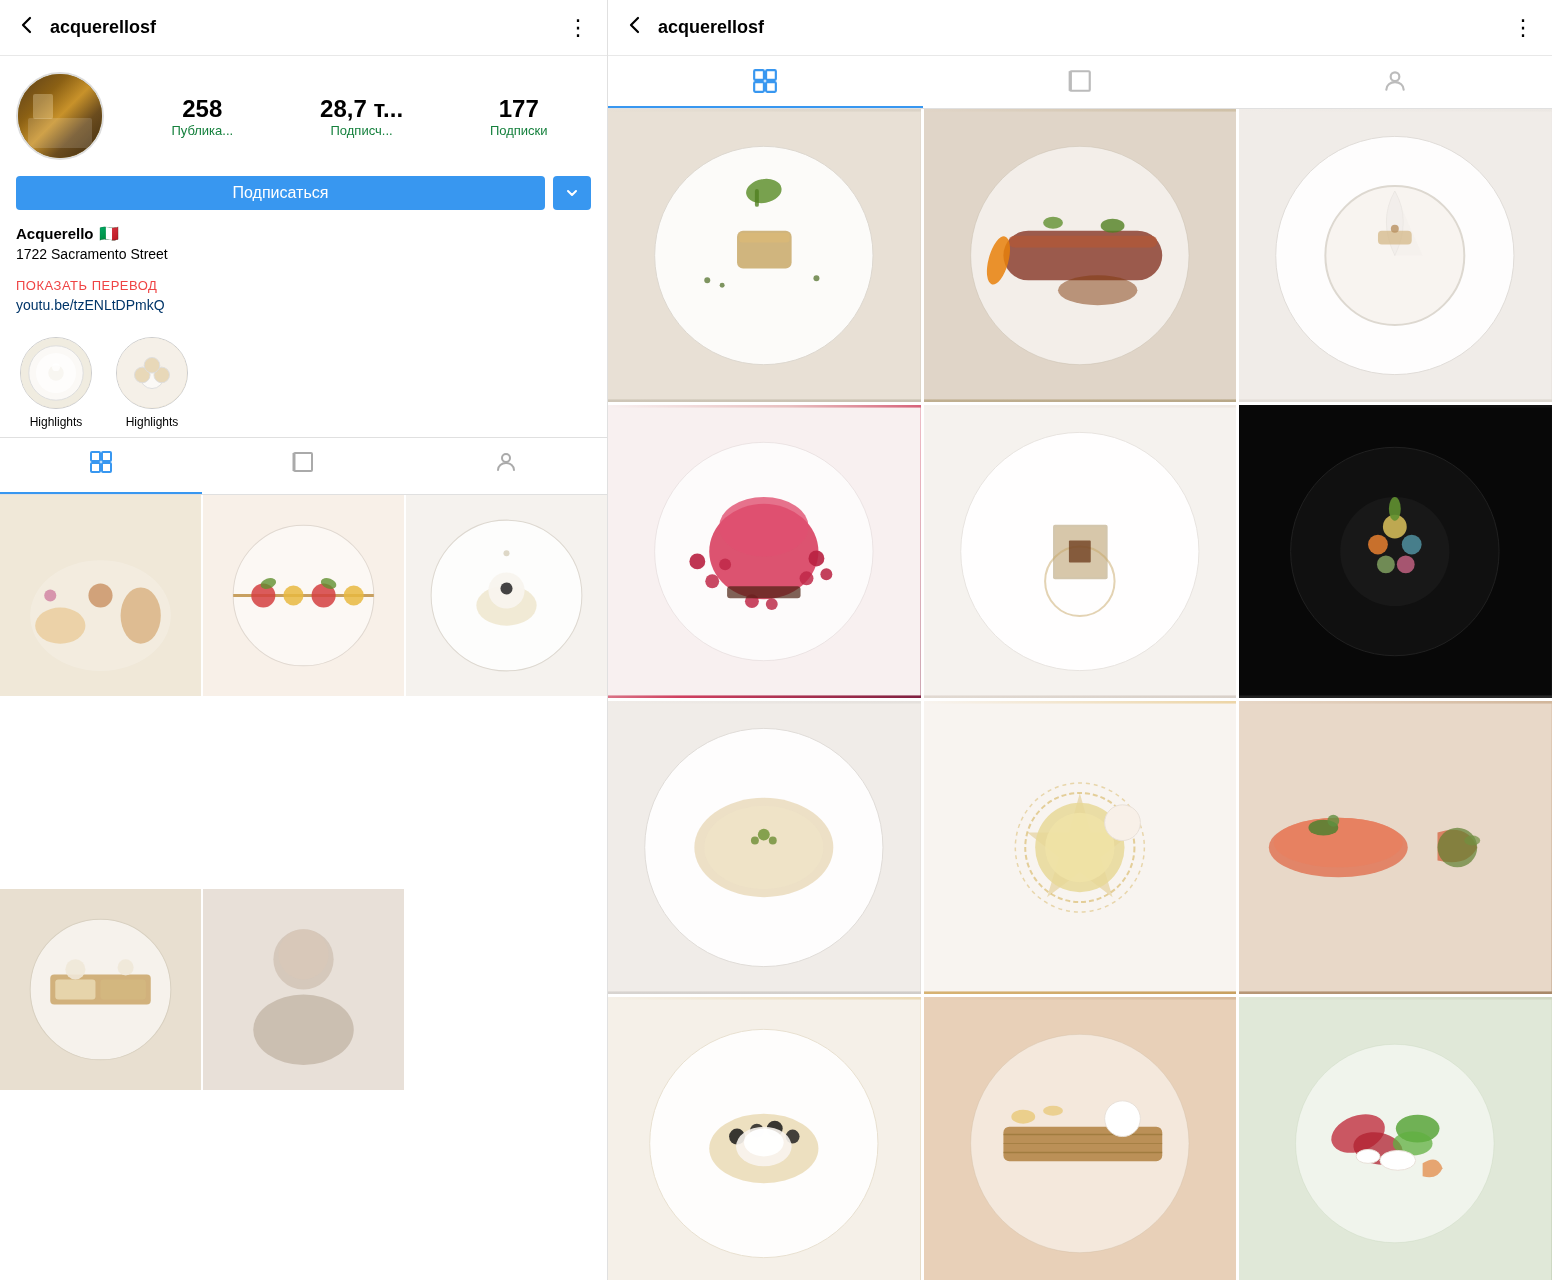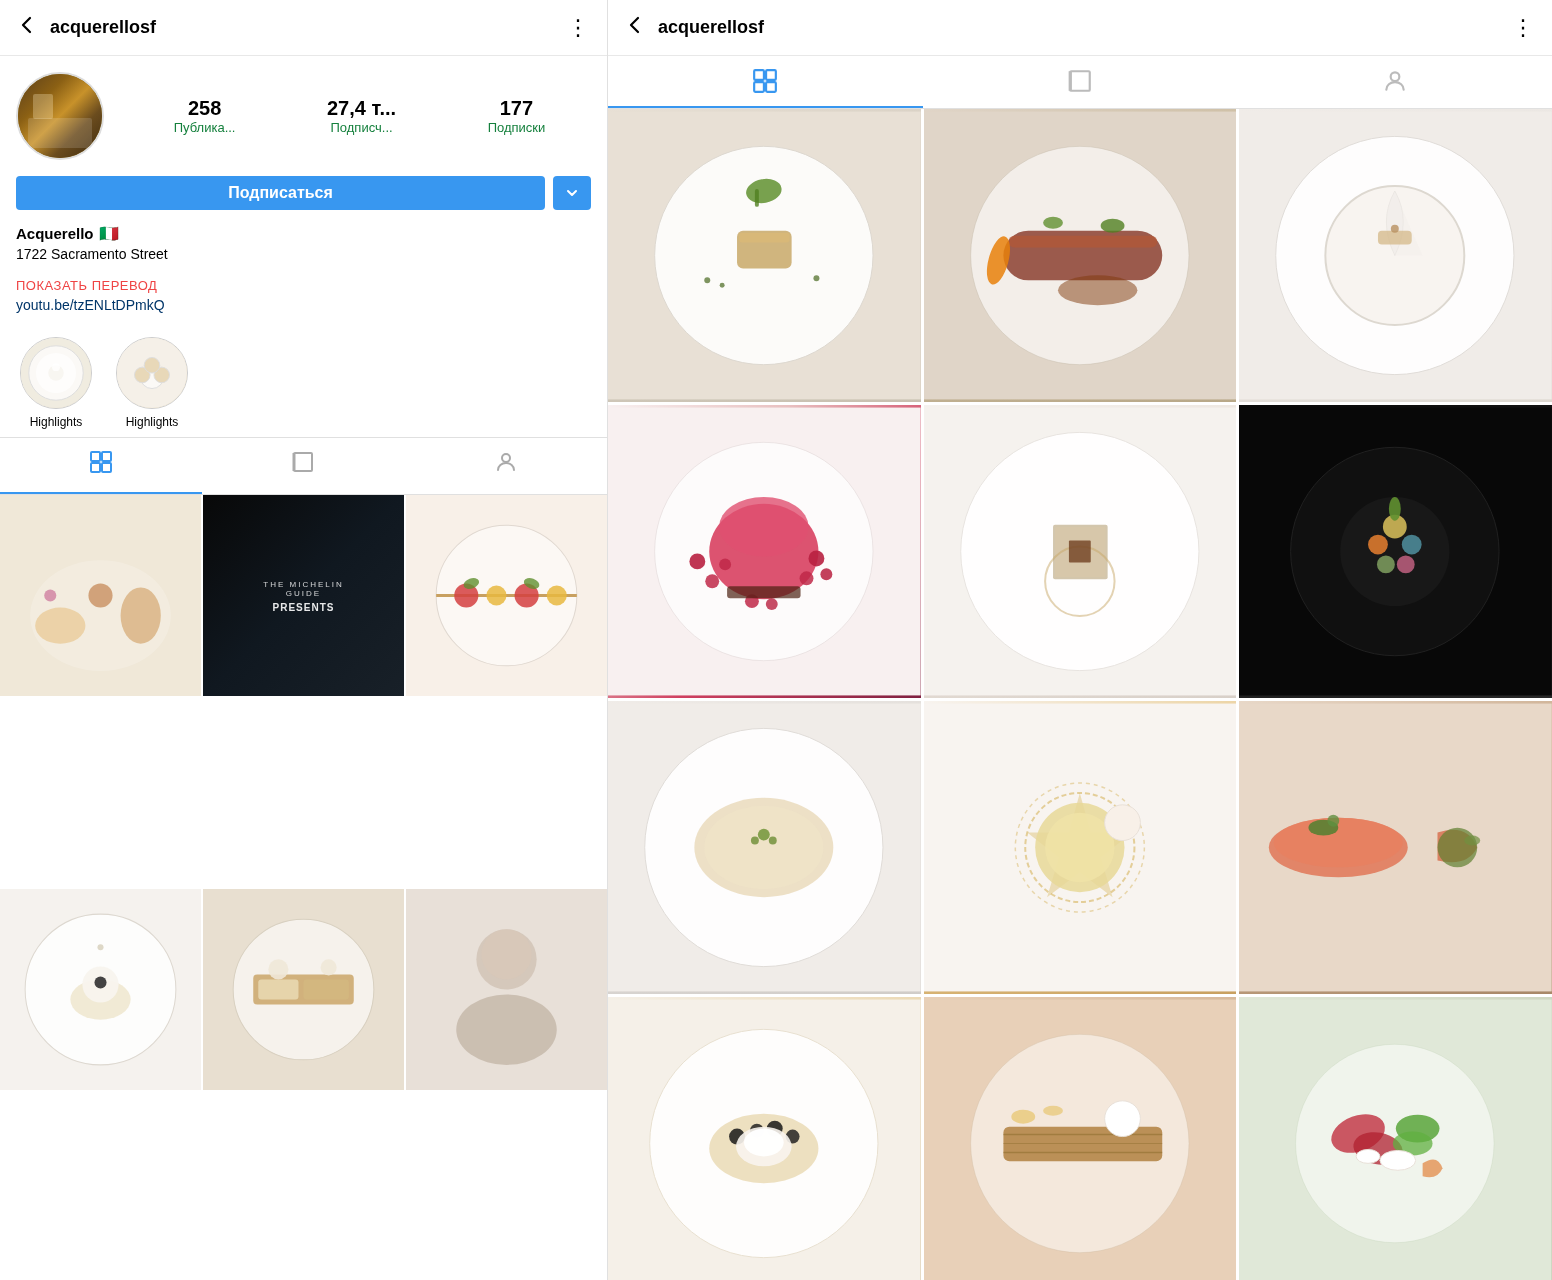--- a/index.html
+++ b/index.html
@@ -106,21 +106,21 @@
       flex: 1;
       justify-content: space-around;
       text-align: center;
     }
     .stat-item {
       display: flex;
       flex-direction: column;
       align-items: center;
     }
     .stat-number {
-      font-size: 20px;
+      font-size: 24px;
       font-weight: 700;
       color: #000;
     }
     .stat-label {
       font-size: 13px;
       color: #15803d;
     }
 
     
     .subscribe-row {
@@ -129,21 +129,21 @@
       margin-bottom: 14px;
     }
     .subscribe-btn {
       flex: 1;
       background: #3897f0;
       color: #fff;
       border: none;
       border-radius: 4px;
       padding: 8px 0;
       font-size: 16px;
-      font-weight: 700;
+      font-weight: 400;
       cursor: pointer;
     }
     .subscribe-dropdown {
       background: #3897f0;
       color: #fff;
       border: none;
       border-radius: 4px;
       padding: 8px 12px;
       font-size: 14px;
       cursor: pointer;
@@ -422,21 +422,21 @@
     <div class="profile-row">
       <div class="avatar-container">
         <div class="avatar-inner"></div>
       </div>
       <div class="stats-row">
         <div class="stat-item">
           <span class="stat-number">258</span>
           <span class="stat-label">Публика...</span>
         </div>
         <div class="stat-item">
-          <span class="stat-number">27,4 т...</span>
+          <span class="stat-number">28,7 т...</span>
           <span class="stat-label">Подписч...</span>
         </div>
         <div class="stat-item">
           <span class="stat-number">177</span>
           <span class="stat-label">Подписки</span>
         </div>
       </div>
     </div>
 
     <div class="subscribe-row">
@@ -527,28 +527,20 @@
         <rect width="200" height="200" fill="#f0e8d8"></rect>
         <ellipse cx="100" cy="120" rx="70" ry="55" fill="rgba(255,255,255,0.2)"></ellipse>
 
         <ellipse cx="60" cy="130" rx="25" ry="18" fill="#e8c890" opacity="0.7"></ellipse>
         <ellipse cx="140" cy="120" rx="20" ry="28" fill="#d4a870" opacity="0.7"></ellipse>
         <circle cx="100" cy="100" r="12" fill="#c89060" opacity="0.8"></circle>
         <circle cx="80" cy="150" rx="8" ry="6" fill="#a0c860" opacity="0.9"></circle>
         <circle cx="50" cy="100" r="6" fill="#d080a0" opacity="0.8"></circle>
       </svg>
     </div>
-    <div class="grid-cell lgrid-2" style="position:relative;">
-      <div style="width:100%;height:100%;background:linear-gradient(135deg,#080808,#101820,#182028);position:relative;display:flex;align-items:center;justify-content:center;">
-        <div class="michelin-overlay">
-          <div class="michelin-small" style="font-size:8px;color:rgba(255,255,255,0.8);letter-spacing:2px;">THE MICHELIN GUIDE</div>
-          <div class="michelin-big" style="font-size:10px;font-weight:700;color:rgba(255,255,255,0.9);letter-spacing:1px;margin-top:4px;">PRESENTS</div>
-        </div>
-      </div>
-    </div>
     <div class="grid-cell lgrid-3">
       <svg width="100%" height="100%" viewBox="0 0 200 200">
         <rect width="200" height="200" fill="#f8f0e8"></rect>
         <circle cx="100" cy="100" r="70" fill="rgba(255,255,255,0.5)" stroke="#e0d8d0" stroke-width="1"></circle>
 
         <line x1="30" y1="100" x2="170" y2="100" stroke="#c8a060" stroke-width="3"></line>
         <circle cx="60" cy="100" r="12" fill="#d44040" opacity="0.85"></circle>
         <circle cx="90" cy="100" r="10" fill="#e8b840" opacity="0.85"></circle>
         <circle cx="120" cy="100" r="12" fill="#d44040" opacity="0.85"></circle>
         <circle cx="150" cy="100" r="10" fill="#e8b840" opacity="0.85"></circle>

